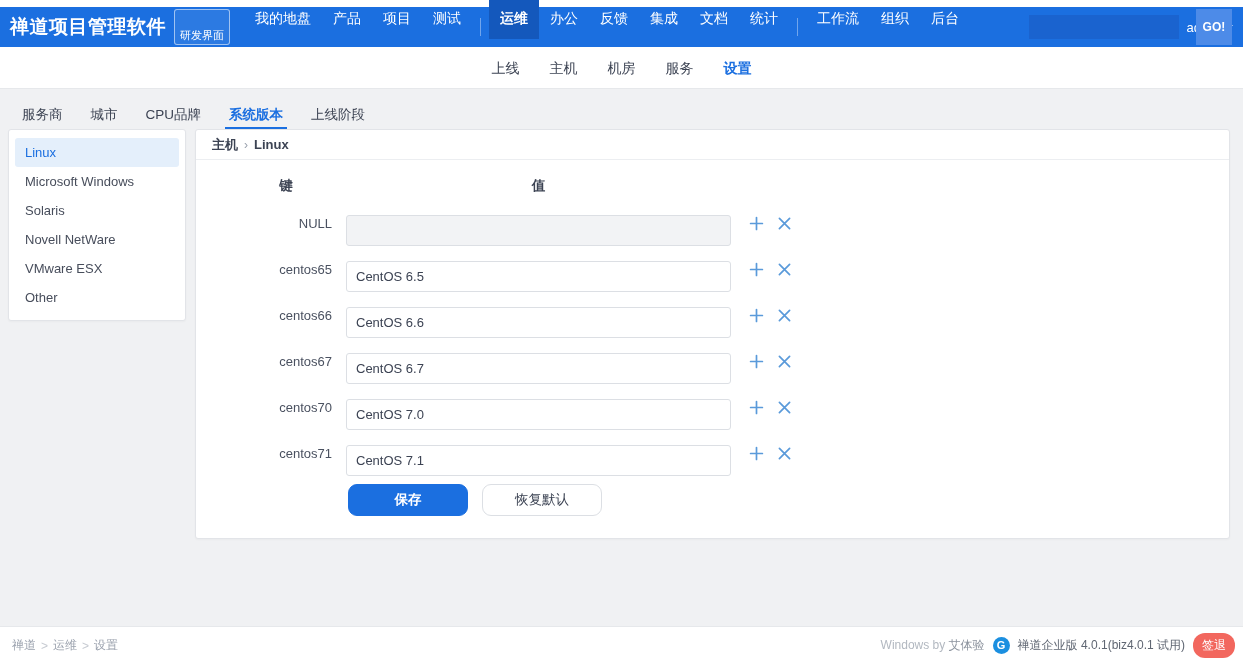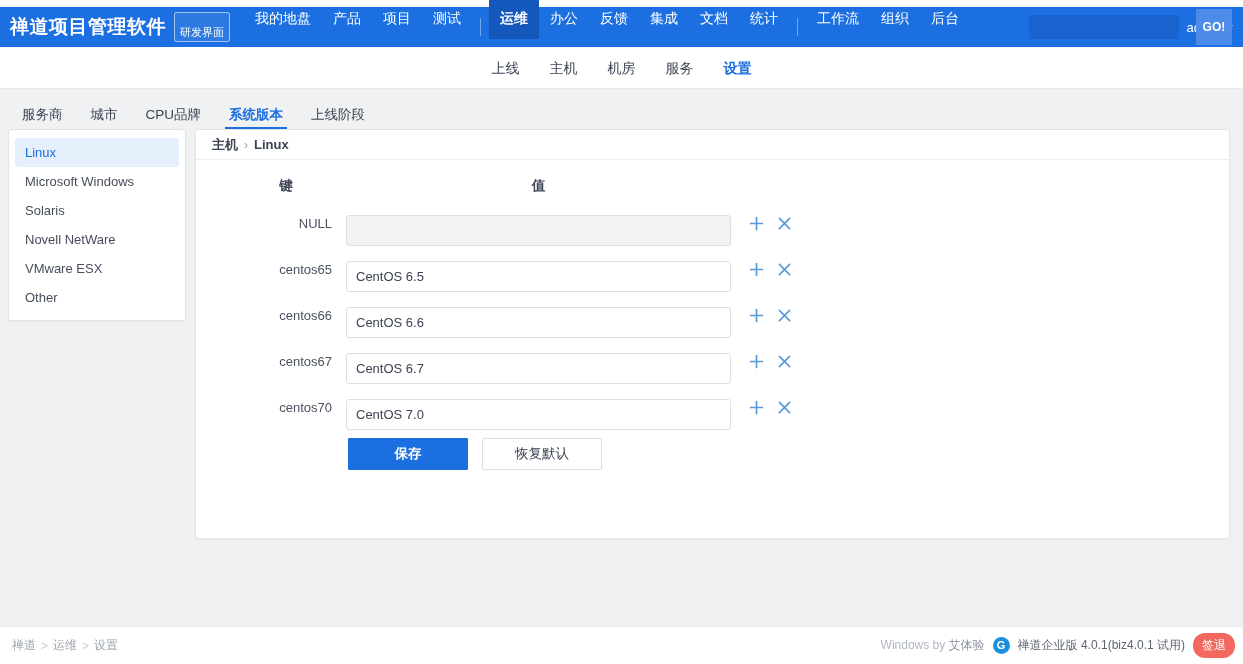--- a/index.html
+++ b/index.html
@@ -40,21 +40,21 @@
   .brand-title {
     font-size: 19px;
     font-weight: bold;
     letter-spacing: 0.5px;
     color: #ffffff;
   }
   .brand-badge {
     border: 1px solid rgba(255,255,255,0.55);
     border-radius: 3px;
     font-size: 11px;
-    padding: 14px 5px 3px 5px;
+    padding: 20px 5px 3px 5px;
     color: #ffffff;
     line-height: 1;
     background: rgba(255,255,255,0.08);
   }
   .mainnav {
     display: flex;
     align-items: stretch;
     height: 56px;
     margin-left: 14px;
   }
@@ -365,21 +365,21 @@
   .radio-dot.checked::after {
     content: "";
     position: absolute;
     left: 3px; top: 3px;
     width: 5px; height: 5px;
     border-radius: 50%;
     background: #1B6FE0;
   }
   .btn {
     height: 32px;
-    border-radius: 1px;
+    border-radius: 9px;
     font-size: 13.5px;
     cursor: pointer;
     border: 1px solid transparent;
     font-family: inherit;
     padding: 0 14px;
     line-height: 1;
   }
   .btn-primary {
     background: #1B6FE0;
     color: #ffffff;
@@ -622,20 +622,38 @@
                   </svg>
                 </span>
               <span class="icon-btn">
                   <svg width="15" height="15" viewBox="0 0 15 15">
                     <path d="M2.4 2.4l10.2 10.2M12.6 2.4L2.4 12.6" stroke="currentColor" stroke-width="1.7" stroke-linecap="round"></path>
                   </svg>
                 </span>
             </div>
           </div>
 
+          <div class="frow">
+            <div class="keycell">centos71</div>
+            <div class="valcell">
+              <input class="val" type="text" value="CentOS 7.1" style="">
+            </div>
+            <div class="rowacts">
+              <span class="icon-btn">
+                  <svg width="15" height="15" viewBox="0 0 15 15">
+                    <path d="M7.5 1.6v11.8M1.6 7.5h11.8" stroke="currentColor" stroke-width="1.7" stroke-linecap="round"></path>
+                  </svg>
+                </span>
+              <span class="icon-btn">
+                  <svg width="15" height="15" viewBox="0 0 15 15">
+                    <path d="M2.4 2.4l10.2 10.2M12.6 2.4L2.4 12.6" stroke="currentColor" stroke-width="1.7" stroke-linecap="round"></path>
+                  </svg>
+                </span>
+            </div>
+          </div>
 
           <div class="actions-row">
             <button class="btn btn-primary">保存</button>
             <button class="btn btn-default">恢复默认</button>
           </div>
 
         </div>
       </div>
     </div>
   </div>

